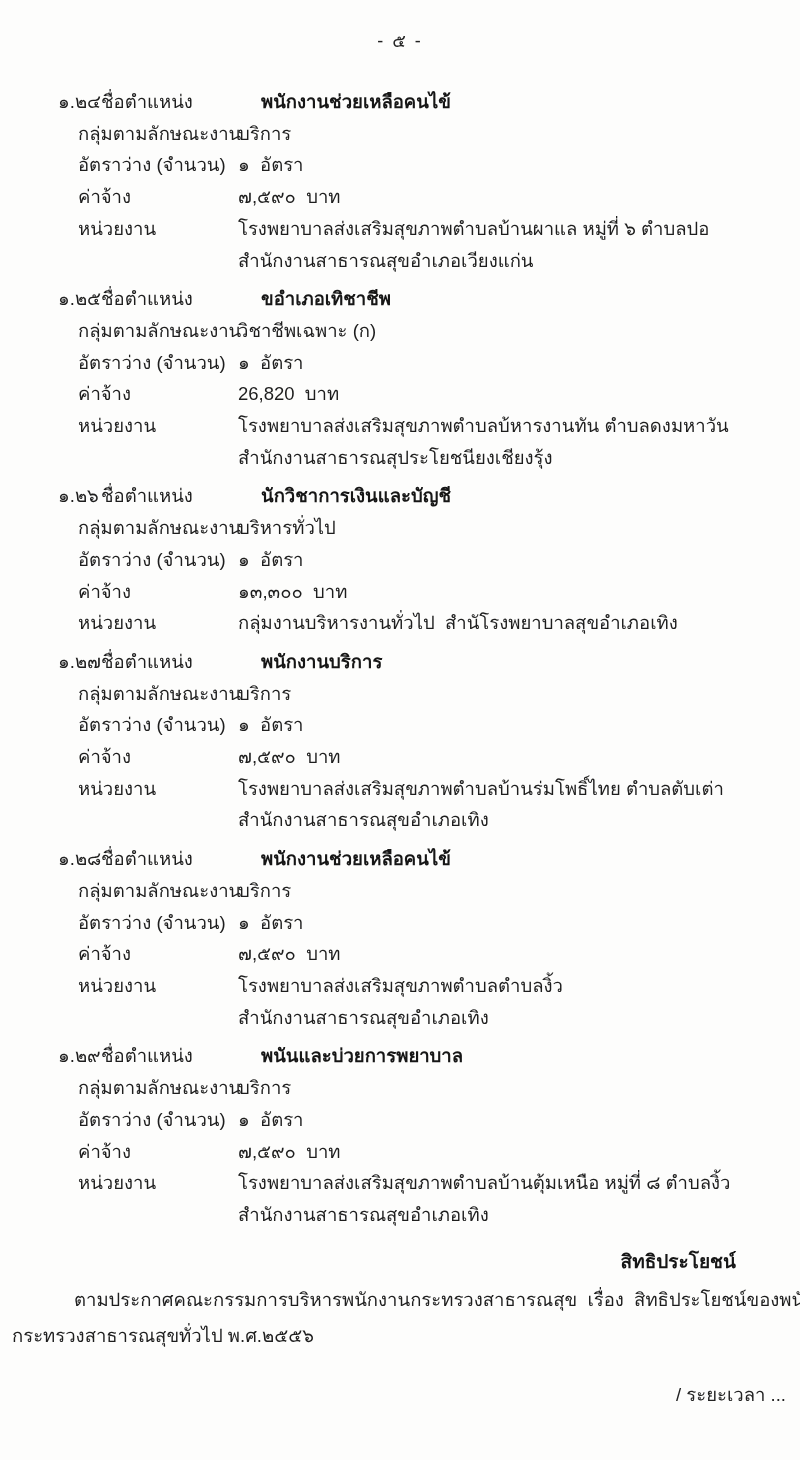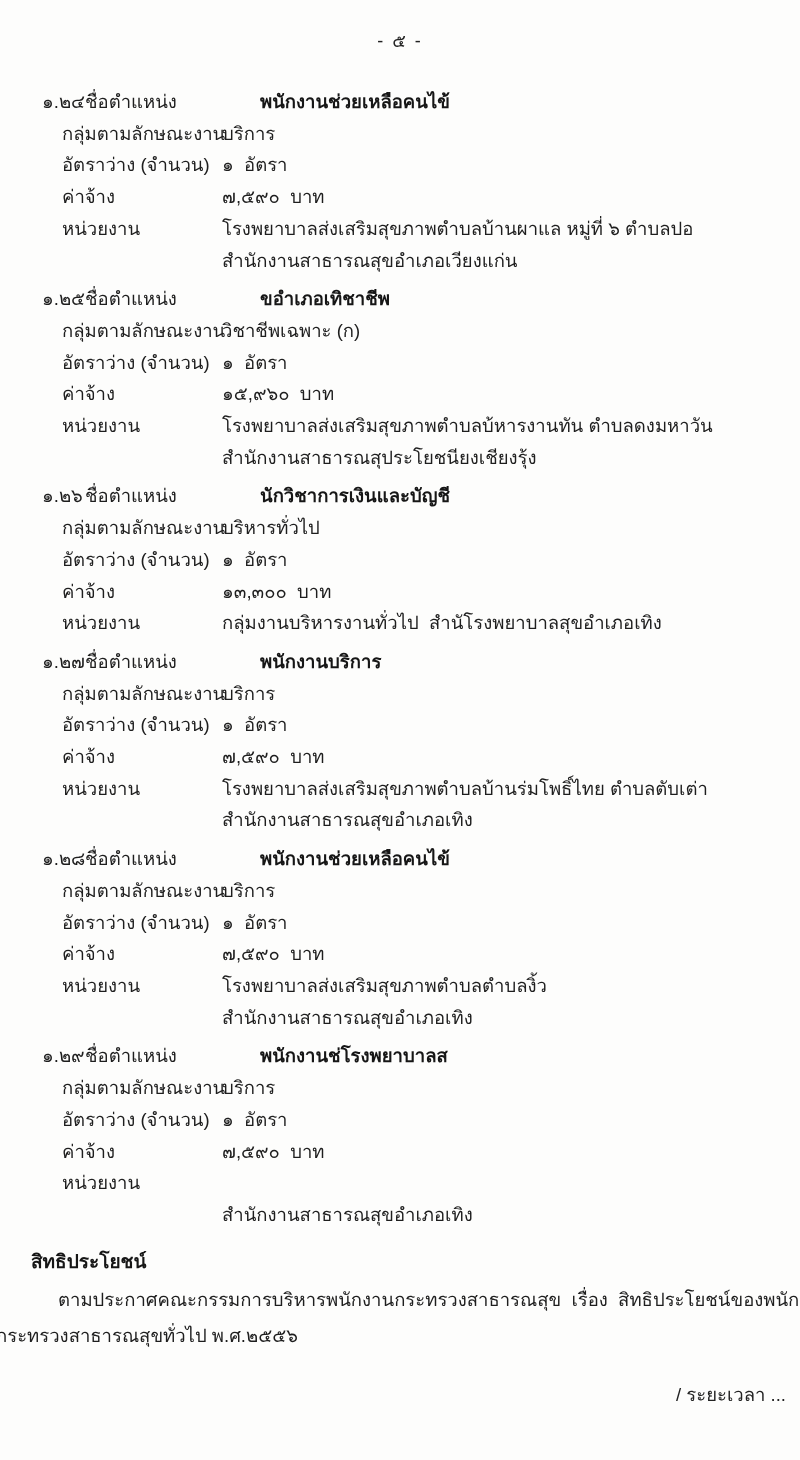--- a/index.html
+++ b/index.html
@@ -26,21 +26,21 @@
     left: 0;
     width: 100%;
     text-align: center;
     font-size: 18px;
     letter-spacing: 2px;
     color: #222;
   }
   .content {
     position: absolute;
     top: 86px;
-    left: 0;
+    left: 16px;
     width: 720px;
   }
   .block {
     margin-bottom: 7px;
   }
   .row {
     display: flex;
     line-height: 31.7px;
     font-size: 18.5px;
     white-space: pre;
@@ -59,29 +59,29 @@
     display: inline-block;
     width: 43px;
   }
   .cell-value {
     flex: 1 1 auto;
     white-space: pre;
   }
   .bold {
     font-weight: bold;
     color: #161616;
-    margin-left: 15px;
   }
   .benefits-heading {
     margin-top: 15px;
     padding-left: 31px;
     font-size: 19px;
     font-weight: bold;
     line-height: 31.7px;
     color: #161616;
+    text-align: right;
   }
   .benefits-line1 {
     margin-top: 6px;
     padding-left: 58px;
     font-size: 18.5px;
     line-height: 34px;
     white-space: pre;
   }
   .benefits-line2 {
     margin-left: -4px;
@@ -142,21 +142,21 @@
       <div class="row">
         <div class="cell-label">กลุ่มตามลักษณะงาน</div>
         <div class="cell-value">วิชาชีพเฉพาะ (ก)</div>
       </div>
       <div class="row">
         <div class="cell-label">อัตราว่าง (จำนวน)</div>
         <div class="cell-value">๑  อัตรา</div>
       </div>
       <div class="row">
         <div class="cell-label">ค่าจ้าง</div>
-        <div class="cell-value">๑๕,๙๖๐  บาท</div>
+        <div class="cell-value">26,820  บาท</div>
       </div>
       <div class="row">
         <div class="cell-label">หน่วยงาน</div>
         <div class="cell-value">โรงพยาบาลส่งเสริมสุขภาพตำบลบ้หารงานทัน ตำบลดงมหาวัน</div>
       </div>
       <div class="row">
         <div class="cell-label"></div>
         <div class="cell-value">สำนักงานสาธารณสุประโยชนียงเชียงรุ้ง</div>
       </div>
     </div>
@@ -234,36 +234,37 @@
       </div>
       <div class="row">
         <div class="cell-label"></div>
         <div class="cell-value">สำนักงานสาธารณสุขอำเภอเทิง</div>
       </div>
     </div>
 
     <div class="block">
       <div class="row">
         <div class="cell-first"><span class="num">๑.๒๙</span><span>ชื่อตำแหน่ง</span></div>
-        <div class="cell-value bold">พนักงานช่โรงพยาบาลส</div>
-      </div>
-      <div class="row">
-        <div class="cell-label">กลุ่มตามลักษณะงาน</div>
-        <div class="cell-value">บริการ</div>
-      </div>
-      <div class="row">
-        <div class="cell-label">อัตราว่าง (จำนวน)</div>
-        <div class="cell-value">๑  อัตรา</div>
-      </div>
-      <div class="row">
-        <div class="cell-label">ค่าจ้าง</div>
-        <div class="cell-value">๗,๕๙๐  บาท</div>
-      </div>
-      <div class="row">
-        <div class="cell-label">หน่วยงาน</div>
+        <div class="cell-value bold">พนันและบ่วยการพยาบาล</div>
+      </div>
+      <div class="row">
+        <div class="cell-label">กลุ่มตามลักษณะงาน</div>
+        <div class="cell-value">บริการ</div>
+      </div>
+      <div class="row">
+        <div class="cell-label">อัตราว่าง (จำนวน)</div>
+        <div class="cell-value">๑  อัตรา</div>
+      </div>
+      <div class="row">
+        <div class="cell-label">ค่าจ้าง</div>
+        <div class="cell-value">๗,๕๙๐  บาท</div>
+      </div>
+      <div class="row">
+        <div class="cell-label">หน่วยงาน</div>
+        <div class="cell-value">โรงพยาบาลส่งเสริมสุขภาพตำบลบ้านตุ้มเหนือ หมู่ที่ ๘ ตำบลงิ้ว</div>
       </div>
       <div class="row">
         <div class="cell-label"></div>
         <div class="cell-value">สำนักงานสาธารณสุขอำเภอเทิง</div>
       </div>
     </div>
 
     <div>
       <div class="benefits-heading">สิทธิประโยชน์</div>
       <div class="benefits-line1">ตามประกาศคณะกรรมการบริหารพนักงานกระทรวงสาธารณสุข  เรื่อง  สิทธิประโยชน์ของพนักงาน</div>

